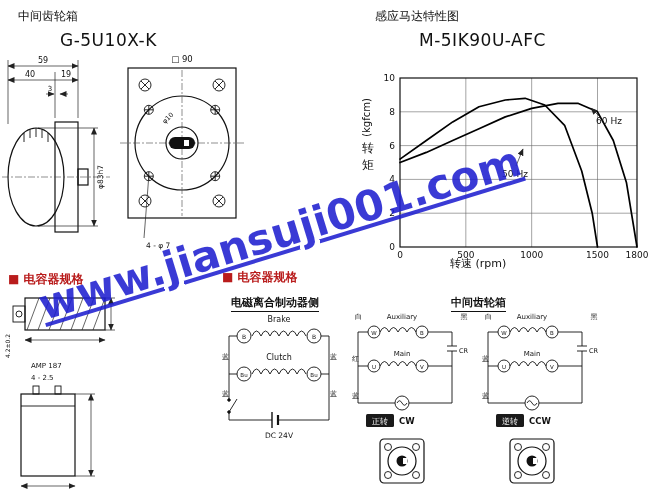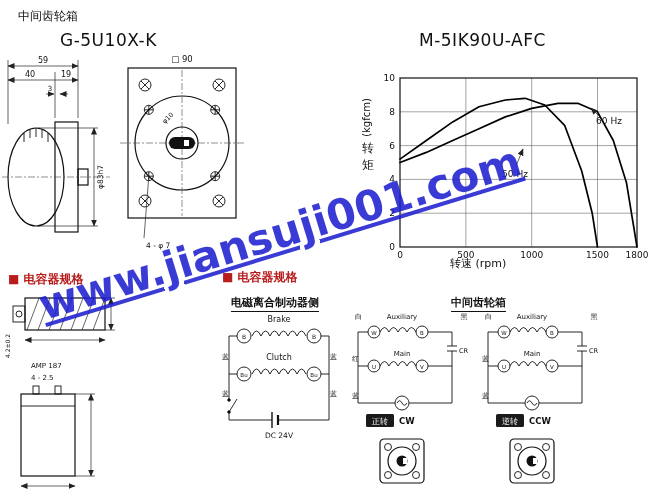--- a/index.html
+++ b/index.html
@@ -119,20 +119,21 @@
     <g>
       <circle class="s" cx="64" cy="91" r="16"></circle>
       <rect x="51" y="85" width="26" height="12" rx="6" fill="#111"></rect>
       <rect x="66" y="88" width="5" height="6" fill="#fff"></rect>
     </g>
     <text x="47" y="72" transform="rotate(-45 47 72)" font-size="6.5">φ10</text>
     <line class="dim" x1="30.8" y1="124.2" x2="26" y2="186"></line>
     <text x="28" y="196" font-size="7.5">4 - φ 7</text>
   </svg>
 
+  <div class="abs t-section" style="left:375px;top:8px">感应马达特性图</div>
   <div class="abs t-model" style="left:375px;top:30px">M-5IK90U-AFC</div>
   <div class="abs yunit" style="left:336px;top:112px">(kgfcm)</div>
   <div class="abs ycjk" style="left:362px;top:140px">转 矩</div>
   <div class="abs xlabel" style="left:450px;top:256px">转速 (rpm)</div>
 
   <svg id="chart-svg" class="abs" style="left:363px;top:70px" width="287" height="200" viewBox="0 0 287 200">
     <g id="chart-grid">
         <line x1="102.83333333333334" y1="8" x2="102.83333333333334" y2="177" class="grid"></line>
         <line x1="168.66666666666669" y1="8" x2="168.66666666666669" y2="177" class="grid"></line>
         <line x1="234.5" y1="8" x2="234.5" y2="177" class="grid"></line>

